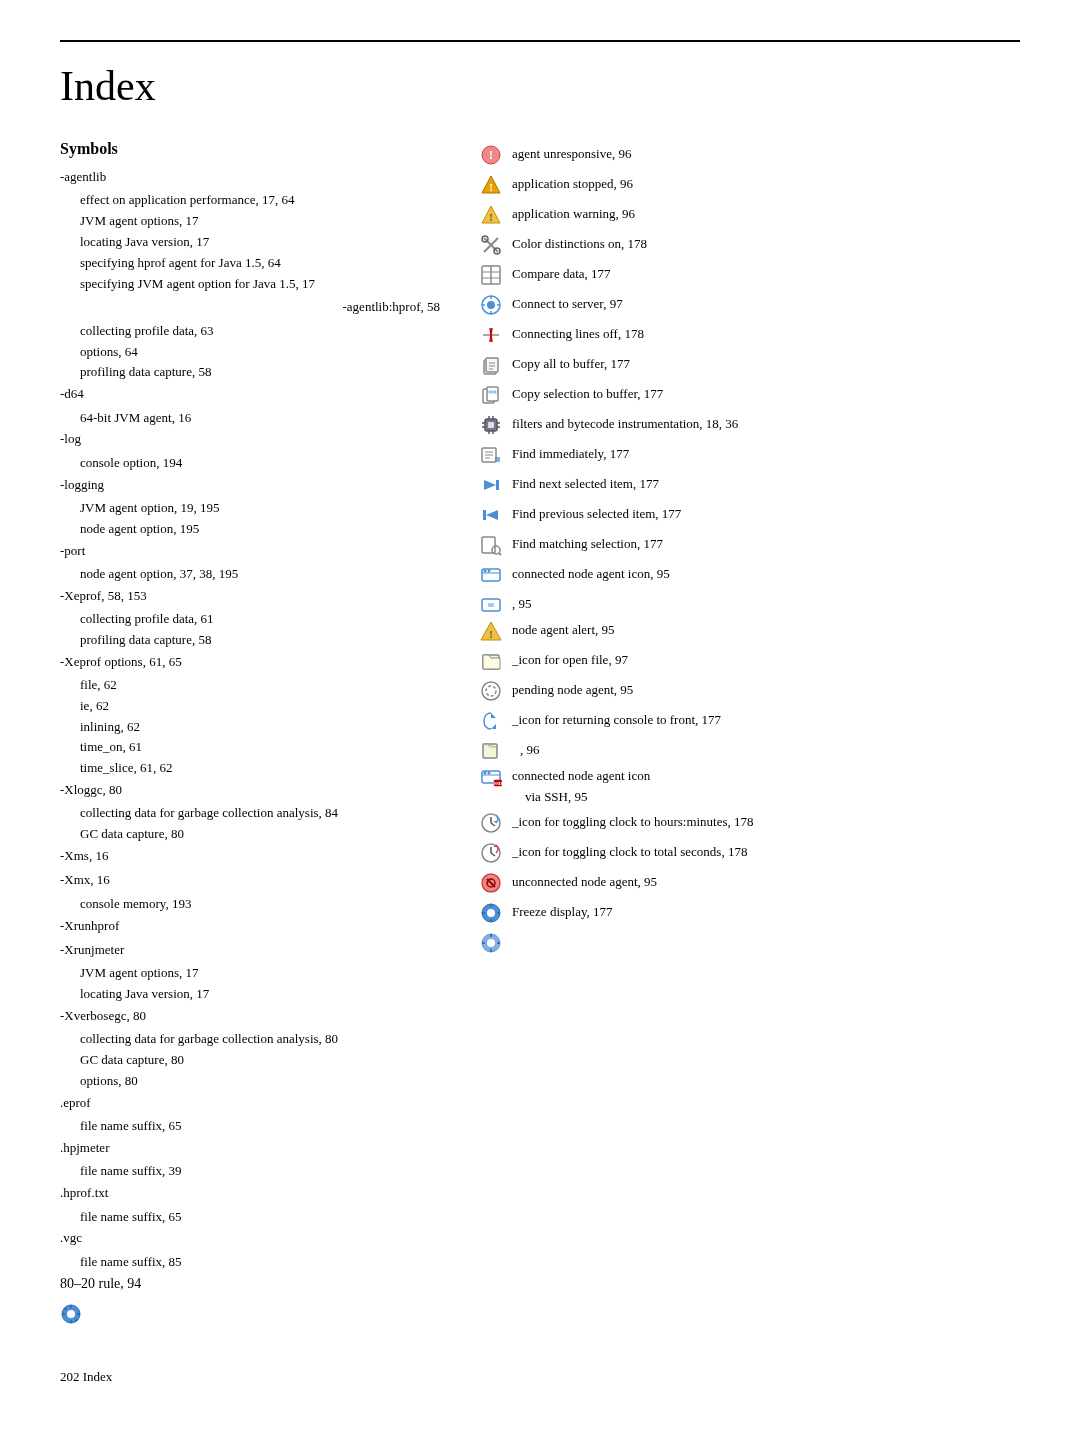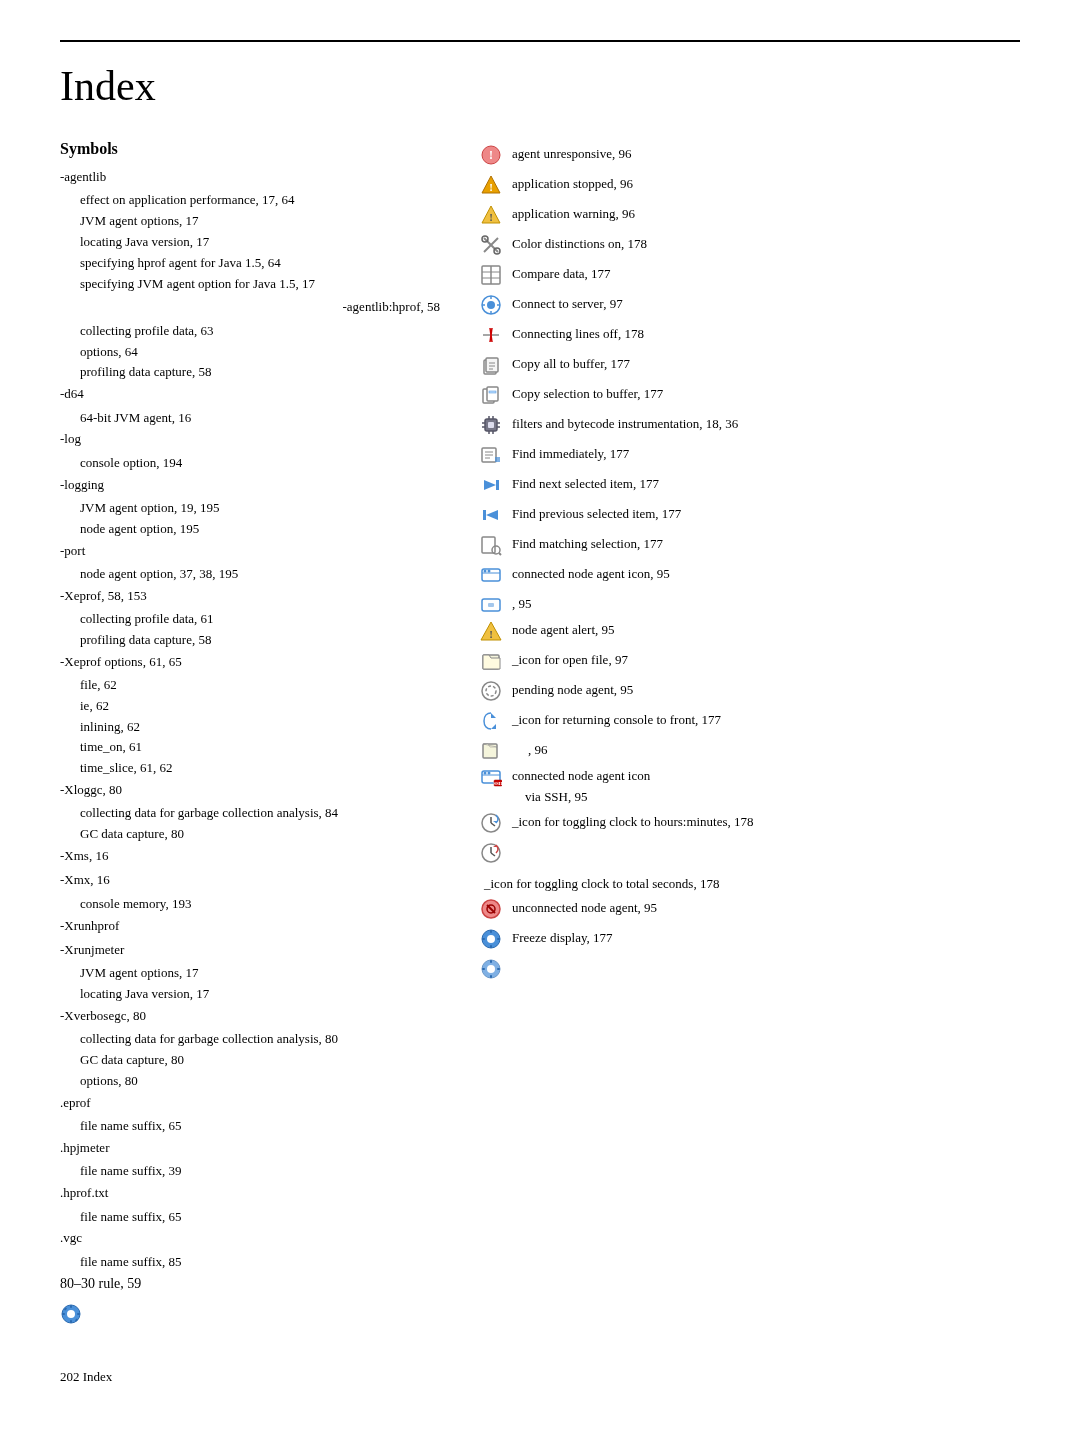--- a/index.html
+++ b/index.html
@@ -180,21 +180,21 @@
       <div class="entry">
         <span class="entry-term">.hprof.txt</span>
       </div>
       <div class="entry-indent">file name suffix, 65</div>
 
       <div class="entry">
         <span class="entry-term">.vgc</span>
       </div>
       <div class="entry-indent">file name suffix, 85</div>
 
-      <div class="entry">80–30 rule, 59</div>
+      <div class="entry">80–20 rule, 94</div>
 
       <div style="margin-top:8px;">
         <svg width="22" height="22" viewBox="0 0 22 22">
           <circle cx="11" cy="11" r="9" fill="#4a90d9" stroke="#2a6ab0" stroke-width="1"></circle>
           <circle cx="11" cy="11" r="4" fill="#fff"></circle>
           <rect x="10" y="2" width="2" height="3" fill="#2a6ab0" rx="1"></rect>
           <rect x="10" y="17" width="2" height="3" fill="#2a6ab0" rx="1"></rect>
           <rect x="2" y="10" width="3" height="2" fill="#2a6ab0" rx="1"></rect>
           <rect x="17" y="10" width="3" height="2" fill="#2a6ab0" rx="1"></rect>
           <rect x="4.5" y="4.5" width="2" height="3" fill="#2a6ab0" rx="1" transform="rotate(45 5.5 6)"></rect>
@@ -425,21 +425,21 @@
         <div>
           <svg width="22" height="22" viewBox="0 0 22 22">
             <path d="M 11 3 C 7 3 4 6 4 11 C 4 16 7 19 11 19" fill="none" stroke="#4a90d9" stroke-width="1.5"></path>
             <polygon points="11,3 16,8 11,8" fill="#4a90d9"></polygon>
             <polygon points="11,19 16,14 16,19" fill="#4a90d9"></polygon>
           </svg>
         </div>
         <div class="icon-desc">_icon for returning console to front, 177</div>
       </div>
 
-      <div class="icon-entry" style="display: flex; align-items: flex-start; gap: 22px; margin-bottom: 4px; margin-top: 4px;">
+      <div class="icon-entry" style="display: flex; align-items: flex-start; gap: 14px; margin-bottom: 4px; margin-top: 4px;">
         <svg width="22" height="22" viewBox="0 0 22 22">
           <rect x="3" y="4" width="14" height="14" rx="1" fill="#f5f5dc" stroke="#888" stroke-width="1.5"></rect>
           <polygon points="3,4 8,4 10,7 17,7" fill="#fffbe0" stroke="#888" stroke-width="0.5"></polygon>
         </svg>
         <span class="icon-desc">, 96</span>
       </div>
 
       <div class="icon-entry" style="display: flex; align-items: flex-start; gap: 6px; margin-bottom: 4px; margin-top: 4px;">
         <div>
           <svg width="22" height="22" viewBox="0 0 22 22">
@@ -460,21 +460,21 @@
             <circle cx="11" cy="11" r="9" fill="none" stroke="#888" stroke-width="1.5"></circle>
             <line x1="11" y1="5" x2="11" y2="11" stroke="#555" stroke-width="1.5"></line>
             <line x1="11" y1="11" x2="15" y2="14" stroke="#555" stroke-width="1.5"></line>
             <path d="M 16 3 Q 20 7 16 11" fill="none" stroke="#4a90d9" stroke-width="1.5"></path>
             <polygon points="16,11 13,9 18,9" fill="#4a90d9"></polygon>
           </svg>
         </div>
         <div class="icon-desc">_icon for toggling clock to hours:minutes, 178</div>
       </div>
 
-      <div class="icon-entry" style="display: flex; align-items: flex-start; gap: 6px; margin-bottom: 4px; margin-top: 4px; flex-direction: column;">
+      <div class="icon-entry" style="display: flex; align-items: flex-start; gap: 6px; margin-bottom: 4px; margin-top: 4px;">
         <div>
           <svg width="22" height="22" viewBox="0 0 22 22">
             <circle cx="11" cy="11" r="9" fill="none" stroke="#888" stroke-width="1.5"></circle>
             <line x1="11" y1="5" x2="11" y2="11" stroke="#555" stroke-width="1.5"></line>
             <line x1="11" y1="11" x2="15" y2="14" stroke="#555" stroke-width="1.5"></line>
             <path d="M 16 11 Q 20 7 16 3" fill="none" stroke="#c44" stroke-width="1.5"></path>
             <polygon points="16,3 13,5 18,5" fill="#c44"></polygon>
           </svg>
         </div>
         <div class="icon-desc">_icon for toggling clock to total seconds, 178</div>

